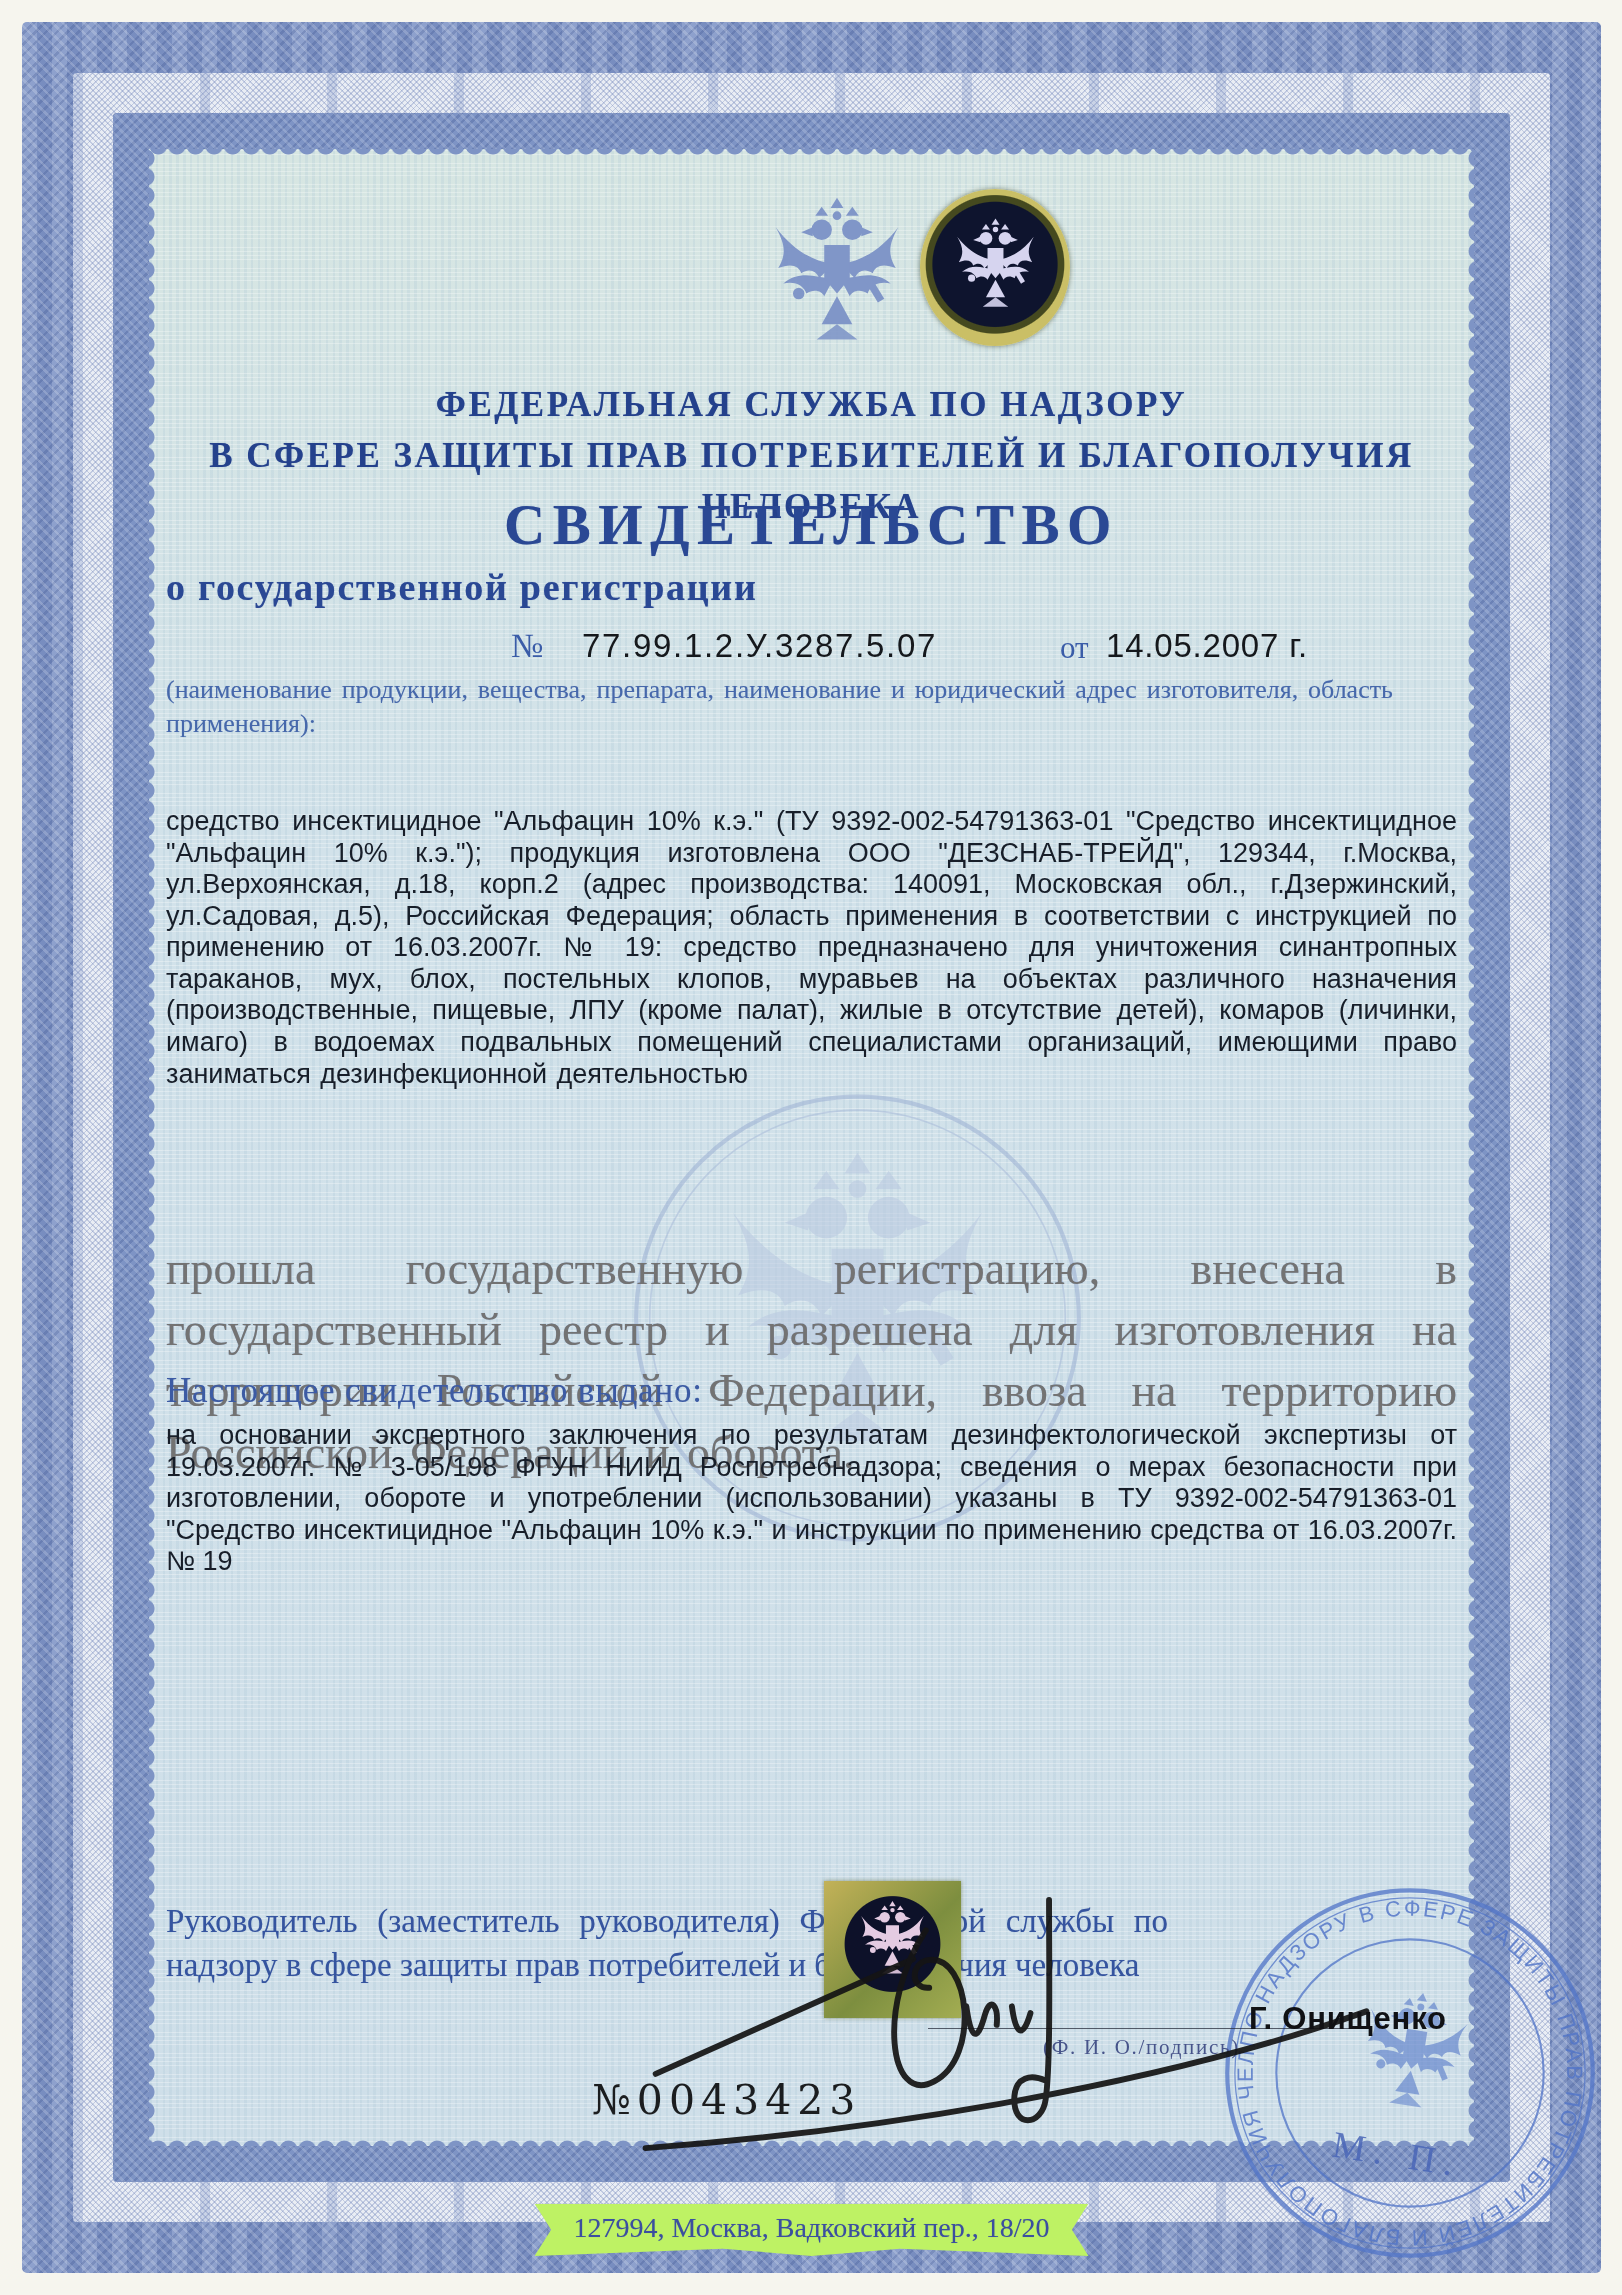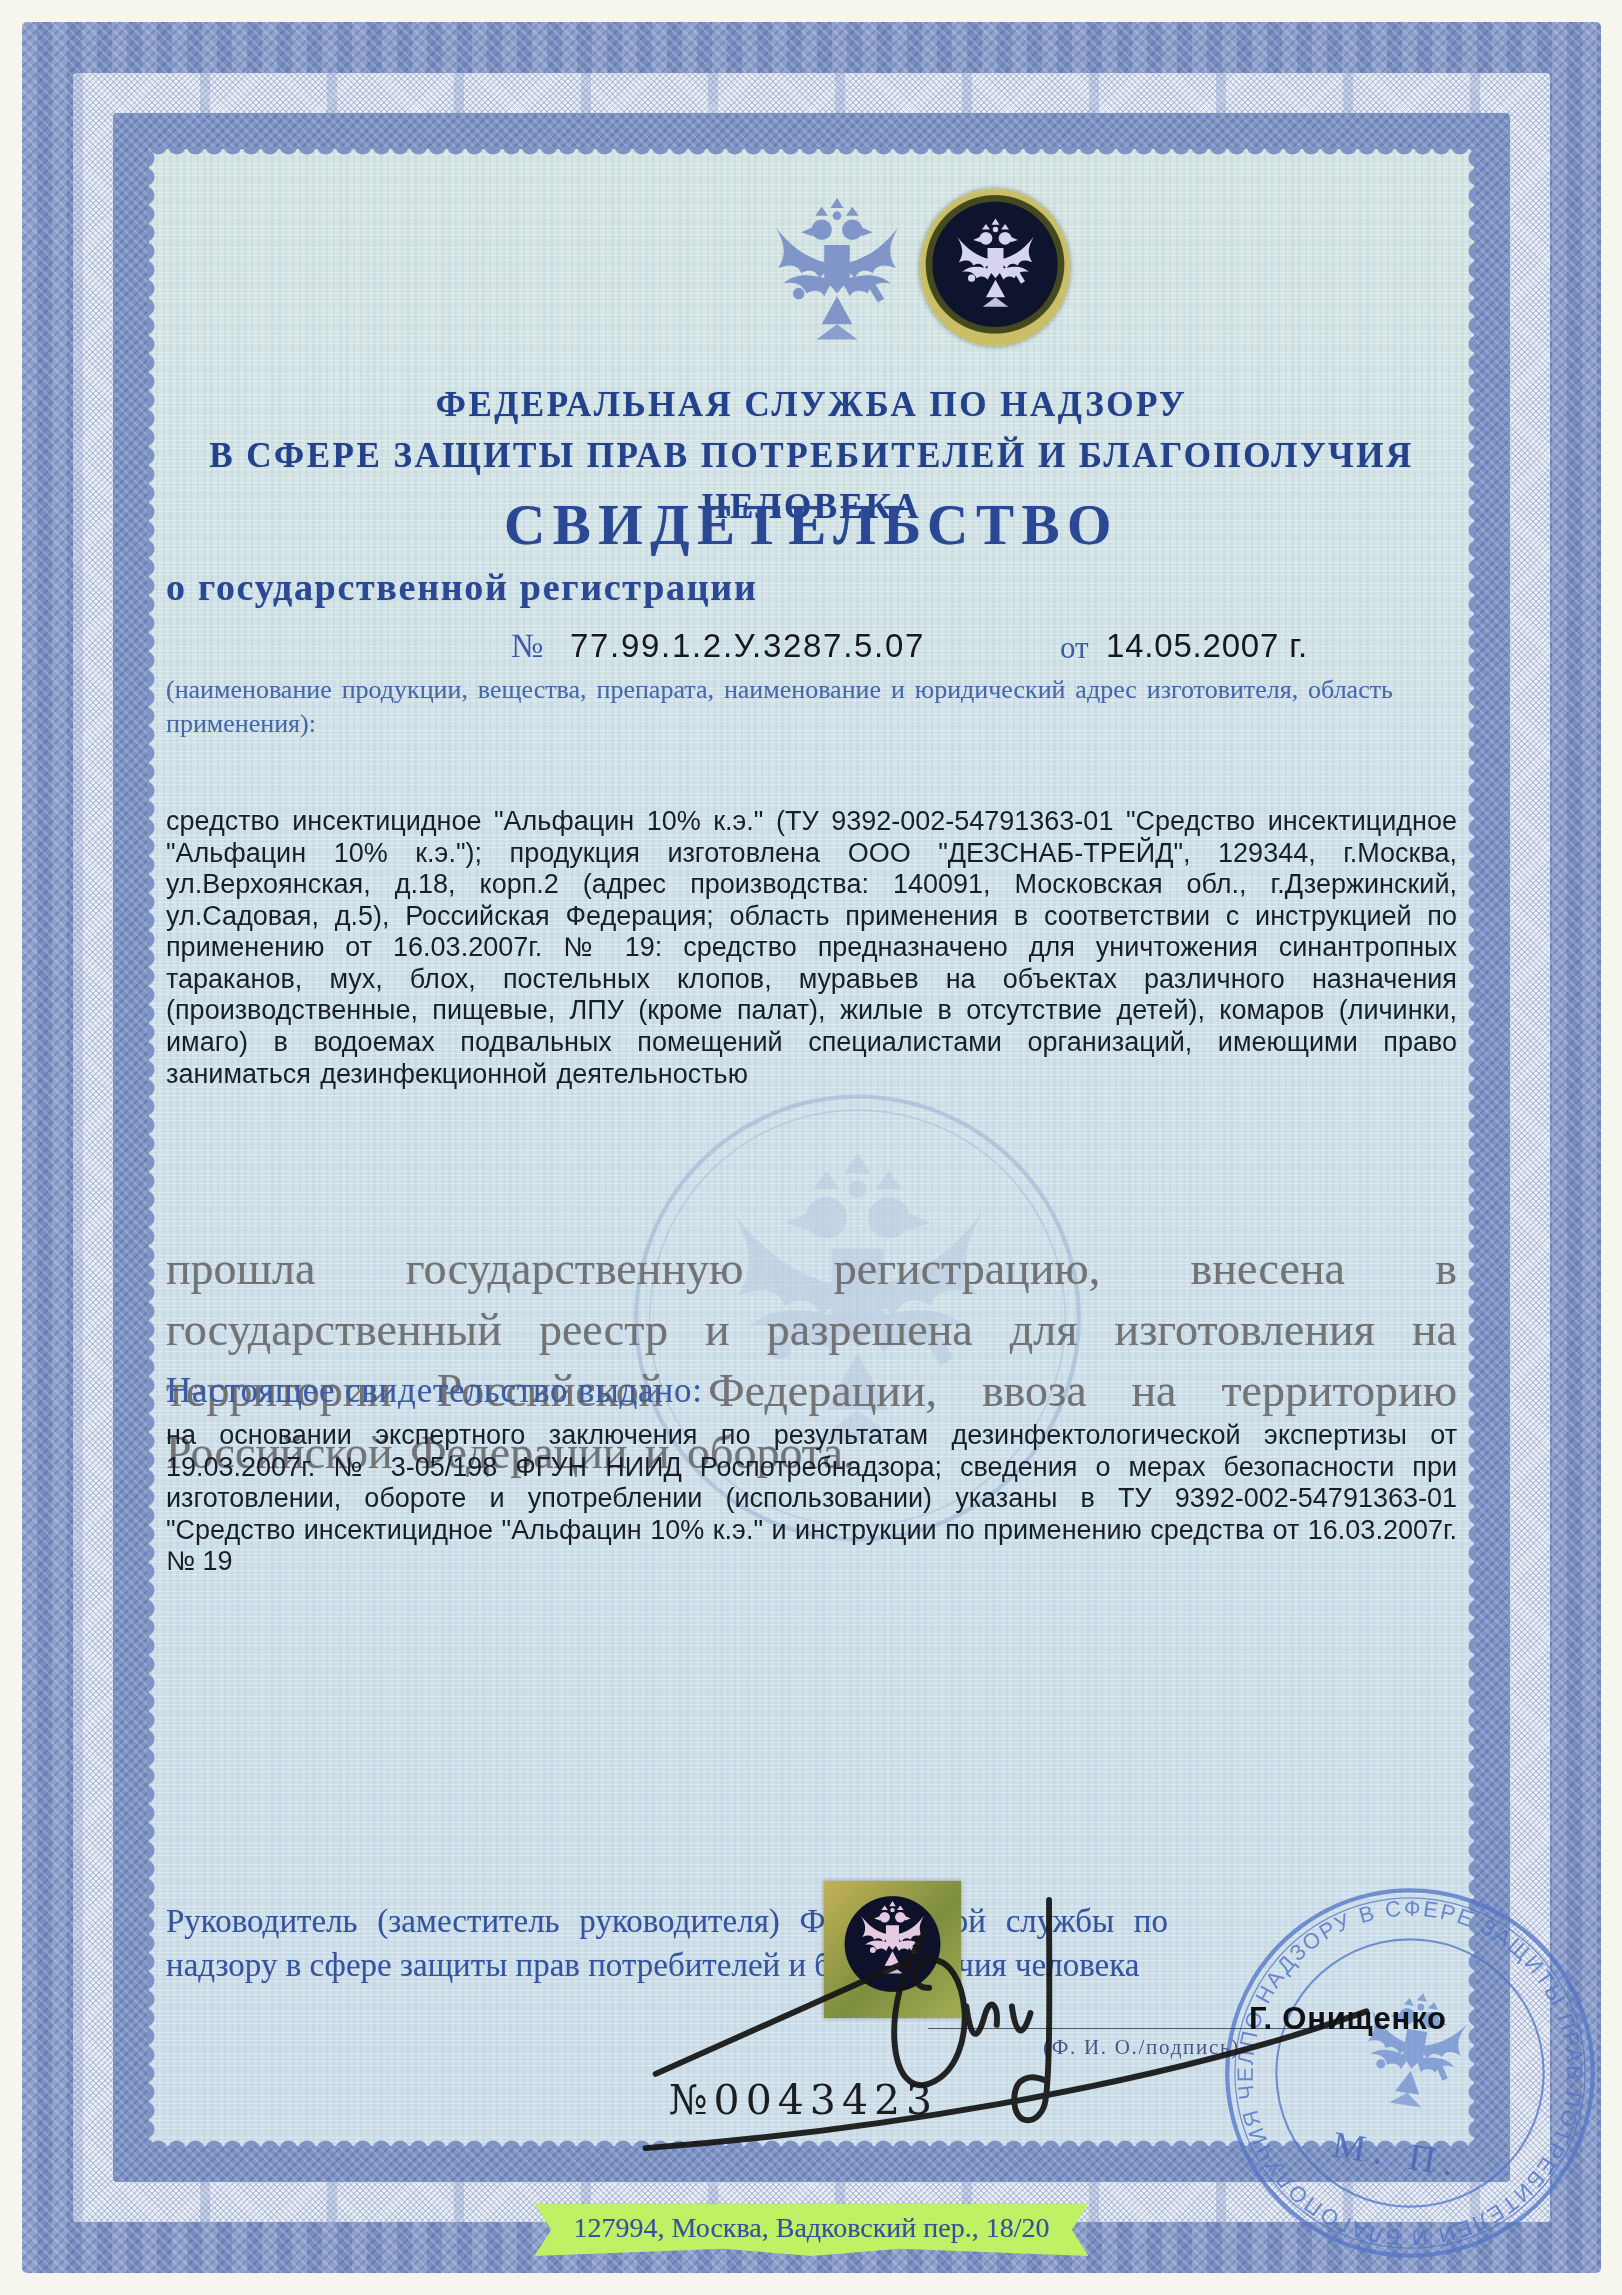--- a/index.html
+++ b/index.html
@@ -48,21 +48,21 @@
   .tb{position:absolute;left:166px;right:166px;z-index:2;}
   .hdr{top:380px;text-align:center;color:#24418c;font-weight:bold;
        font-size:35px;line-height:1.45;letter-spacing:2.5px;text-shadow:0 0 0.8px rgba(36,65,140,.45);}
   .title{top:492px;text-align:center;color:#2a4894;font-weight:bold;font-size:57px;letter-spacing:7.6px;
        text-shadow:0 0 0.8px rgba(42,72,148,.5);}
   .subtitle{top:565px;text-align:left;color:#2a4894;font-weight:bold;font-size:38px;letter-spacing:1.7px;
        text-shadow:0 0 0.8px rgba(42,72,148,.45);}
   .numline{top:627px;height:44px;}
   .numline span{position:absolute;white-space:nowrap;}
   .no-sym{left:345px;font-size:34px;color:#3a5ca8;}
-  .no-val{left:404px;font-size:33px;color:#15181c;font-family:"Liberation Sans",sans-serif;letter-spacing:1.7px;}
+  .no-val{left:416px;font-size:33px;color:#15181c;font-family:"Liberation Sans",sans-serif;letter-spacing:1.7px;}
   .ot-lbl{left:894px;font-size:31px;color:#3a5ca8;top:3.4px;}
   .ot-date{left:940px;font-size:33px;color:#15181c;font-family:"Liberation Sans",sans-serif;letter-spacing:0.8px;}
   .intro{top:668px;}
   .intro .p1{margin:0;font-size:33px;line-height:1.18;color:#35549f;text-align:justify;text-align-last:justify;
        text-indent:80px;text-shadow:0 0 0.8px rgba(53,84,159,.35);}
   .intro .p2{margin:5px 0 0 0;font-size:26px;line-height:1.3;color:#4668ab;word-spacing:3.4px;
        text-shadow:0 0 0.8px rgba(70,104,171,.3);}
   .product{top:806px;font-family:"Liberation Sans",sans-serif;font-size:27px;line-height:1.17;
        color:#171e29;text-align:justify;text-align-last:left;word-spacing:1.7px;}
   .registration{top:1238px;font-size:46px;line-height:1.33;color:#737373;text-align:justify;text-align-last:left;
@@ -81,21 +81,21 @@
     box-shadow:0 0 4.2px rgba(80,90,40,.55);display:flex;align-items:center;justify-content:center;}
   .holo-sq svg{width:62%;height:62%;margin-top:-12%;}
   .signature{position:absolute;left:630px;top:1878px;width:752px;height:287px;z-index:6;}
   .sig-line{position:absolute;left:928px;top:2028px;width:427px;height:0;border-top:1.7px solid rgba(40,45,60,.75);z-index:5;}
   .fio-label{position:absolute;left:928px;top:2035px;width:427px;text-align:center;font-size:21px;
        color:#47548a;z-index:5;letter-spacing:1.7px;}
   .sig-name{position:absolute;left:1249px;top:2001px;font-family:"Liberation Sans",sans-serif;font-weight:bold;
        font-size:31px;color:#101114;z-index:7;letter-spacing:0.8px;white-space:nowrap;}
   .round-stamp{position:absolute;left:1207px;top:1870px;width:406px;height:406px;z-index:4;opacity:.9;
        transform:rotate(9deg);}
-  .cert-no{position:absolute;left:592px;top:2076px;width:423px;text-align:center;z-index:2;
+  .cert-no{position:absolute;left:592px;top:2076px;width:423px;text-align:left;z-index:2;
        font-family:"DejaVu Serif",serif;font-size:41px;color:#1b1d1f;letter-spacing:6px;}
   .footer-plate{position:absolute;left:50%;bottom:39px;transform:translateX(-50%);z-index:8;
        background:#bef264;padding:8.5px 39px 12px 39px;white-space:nowrap;
        clip-path:polygon(0 0,100% 0,97% 50%,100% 100%,66% 86%,50% 100%,34% 86%,0 100%,3% 50%);
        box-shadow:0 0 3.4px rgba(60,70,110,.4);}
   .footer-plate span{font-size:28px;color:#3b4f9f;text-shadow:0 0 0.8px rgba(59,79,159,.4);}
 </style>
 </head>
 <body>
 

